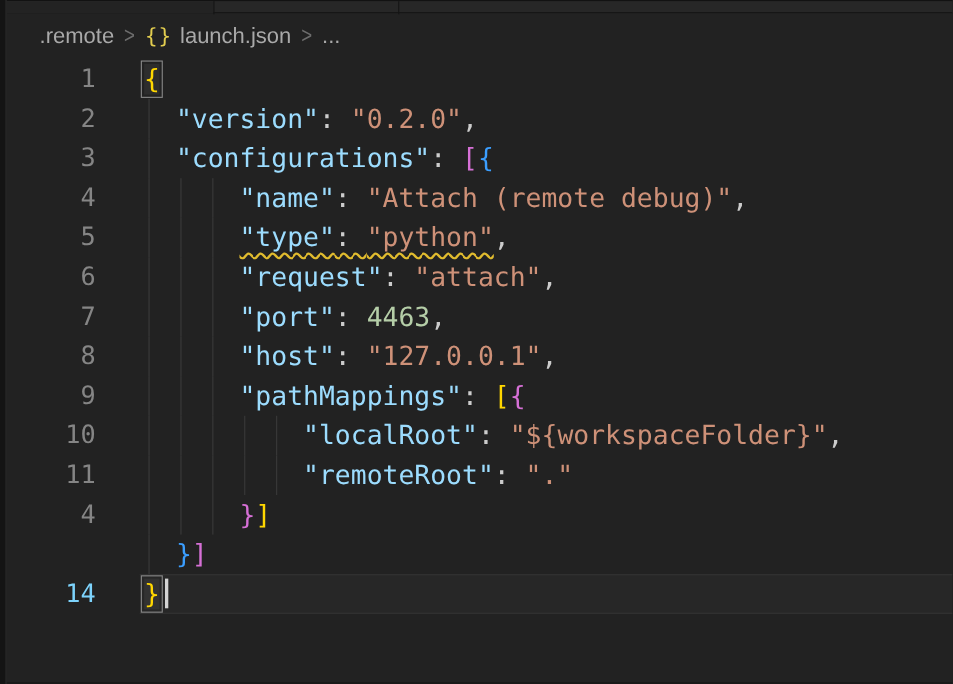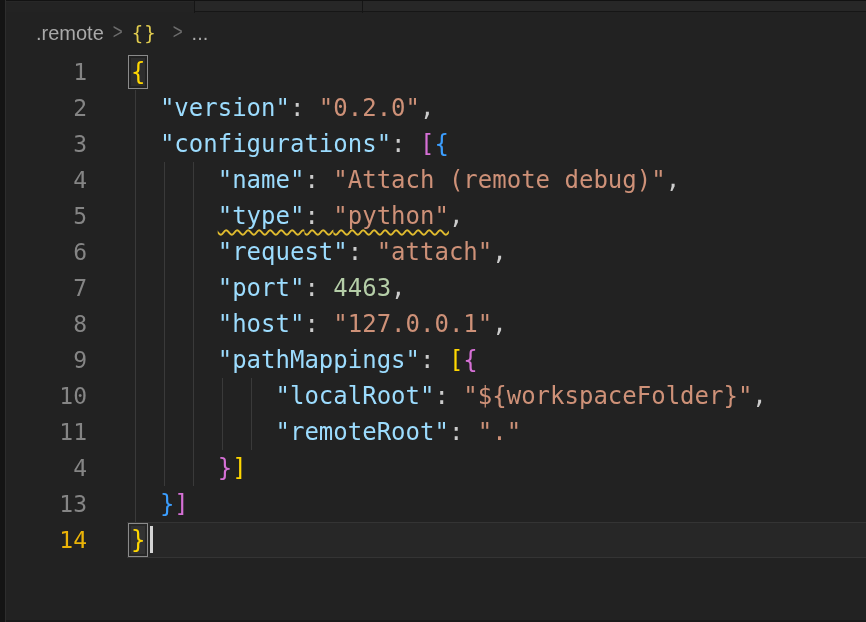--- a/index.html
+++ b/index.html
@@ -20,21 +20,21 @@
   .bc-item { color:#a9a9a9; }
   .bc-sep { color:#6d6d6d; font-size:17px; padding:0 9px; transform:scaleY(1.25); }
   .bc-icon { color:#e2cd4f; font-family:"DejaVu Sans Mono", monospace; font-size:19px;
              margin-right:7px; letter-spacing:1px; }
 
   .code { position:absolute; left:6px; top:54px; right:0; }
   .line { position:relative; height:36px; line-height:36px; white-space:pre;
           font-family:"DejaVu Sans Mono", monospace; font-size:24px; }
   .gut { position:absolute; left:0; top:0; width:81px; text-align:right;
          color:#858585; font-size:23px; }
-  .line.active .gut { color:#eab308; }
+  .line.active .gut { color:#7dd3fc; }
   .active-hl { position:absolute; left:121px; right:0; top:0; bottom:0;
                background:rgba(255,255,255,0.025);
                border-top:1px solid #343434; border-bottom:1px solid #343434; }
   .txt { position:absolute; left:125px; top:0; }
   .g { position:absolute; top:0; bottom:0; width:1px; background:#3a3a3a; }
 
   .tk-key { color:#9CDCFE; }
   .tk-str { color:#CE9178; }
   .tk-num { color:#B5CEA8; }
   .tk-punct { color:#cccccc; }
@@ -58,34 +58,35 @@
 <div class="tab-bar">
   <div class="tab-seg-active"></div>
   <div class="tab-sep" style="left:194px"></div>
   <div class="tab-sep" style="left:362px"></div>
 </div>
 
 <div class="breadcrumb">
   <span class="bc-item">.remote</span>
   <span class="bc-sep">&gt;</span>
   <span class="bc-icon">{}</span>
+  <span class="bc-item">launch.json</span>
   <span class="bc-sep">&gt;</span>
   <span class="bc-item">...</span>
 </div>
 
 <div class="code" id="code">
     <div class="line"><div class="gut">1</div><div class="txt"><span class="tk-b1 match">{</span></div></div>
     <div class="line"><div class="gut">2</div><i class="g" style="left: 129px;"></i><div class="txt"><span class="tk-sp">  </span><span class="tk-key">"version"</span><span class="tk-punct">: </span><span class="tk-str">"0.2.0"</span><span class="tk-punct">,</span></div></div>
     <div class="line"><div class="gut">3</div><i class="g" style="left: 129px;"></i><div class="txt"><span class="tk-sp">  </span><span class="tk-key">"configurations"</span><span class="tk-punct">: </span><span class="tk-b2">[</span><span class="tk-b3">{</span></div></div>
     <div class="line"><div class="gut">4</div><i class="g" style="left: 129px;"></i><i class="g" style="left: 157.91px;"></i><i class="g" style="left: 186.82px;"></i><div class="txt"><span class="tk-sp">      </span><span class="tk-key">"name"</span><span class="tk-punct">: </span><span class="tk-str">"Attach (remote debug)"</span><span class="tk-punct">,</span></div></div>
     <div class="line"><div class="gut">5</div><i class="g" style="left: 129px;"></i><i class="g" style="left: 157.91px;"></i><i class="g" style="left: 186.82px;"></i><div class="txt"><span class="tk-sp">      </span><span class="sq"><span class="tk-key">"type"</span><span class="tk-punct">: </span><span class="tk-str">"python"</span></span><span class="tk-punct">,</span></div></div>
     <div class="line"><div class="gut">6</div><i class="g" style="left: 129px;"></i><i class="g" style="left: 157.91px;"></i><i class="g" style="left: 186.82px;"></i><div class="txt"><span class="tk-sp">      </span><span class="tk-key">"request"</span><span class="tk-punct">: </span><span class="tk-str">"attach"</span><span class="tk-punct">,</span></div></div>
     <div class="line"><div class="gut">7</div><i class="g" style="left: 129px;"></i><i class="g" style="left: 157.91px;"></i><i class="g" style="left: 186.82px;"></i><div class="txt"><span class="tk-sp">      </span><span class="tk-key">"port"</span><span class="tk-punct">: </span><span class="tk-num">4463</span><span class="tk-punct">,</span></div></div>
     <div class="line"><div class="gut">8</div><i class="g" style="left: 129px;"></i><i class="g" style="left: 157.91px;"></i><i class="g" style="left: 186.82px;"></i><div class="txt"><span class="tk-sp">      </span><span class="tk-key">"host"</span><span class="tk-punct">: </span><span class="tk-str">"127.0.0.1"</span><span class="tk-punct">,</span></div></div>
     <div class="line"><div class="gut">9</div><i class="g" style="left: 129px;"></i><i class="g" style="left: 157.91px;"></i><i class="g" style="left: 186.82px;"></i><div class="txt"><span class="tk-sp">      </span><span class="tk-key">"pathMappings"</span><span class="tk-punct">: </span><span class="tk-b1">[</span><span class="tk-b2">{</span></div></div>
     <div class="line"><div class="gut">10</div><i class="g" style="left: 129px;"></i><i class="g" style="left: 157.91px;"></i><i class="g" style="left: 186.82px;"></i><i class="g" style="left: 215.73px;"></i><i class="g" style="left: 244.64px;"></i><div class="txt"><span class="tk-sp">          </span><span class="tk-key">"localRoot"</span><span class="tk-punct">: </span><span class="tk-str">"${workspaceFolder}"</span><span class="tk-punct">,</span></div></div>
     <div class="line"><div class="gut">11</div><i class="g" style="left: 129px;"></i><i class="g" style="left: 157.91px;"></i><i class="g" style="left: 186.82px;"></i><i class="g" style="left: 215.73px;"></i><i class="g" style="left: 244.64px;"></i><div class="txt"><span class="tk-sp">          </span><span class="tk-key">"remoteRoot"</span><span class="tk-punct">: </span><span class="tk-str">"."</span></div></div>
     <div class="line"><div class="gut">4</div><i class="g" style="left: 129px;"></i><i class="g" style="left: 157.91px;"></i><i class="g" style="left: 186.82px;"></i><div class="txt"><span class="tk-sp">      </span><span class="tk-b2">}</span><span class="tk-b1">]</span></div></div>
-    <div class="line"><div class="gut">13</div><i class="g" style="left: 129px;"></i><div class="txt"><span class="tk-sp">  </span><span class="tk-b3">}</span><span class="tk-b2">]</span></div></div>
+    <div class="line"><i class="g" style="left: 129px;"></i><div class="txt"><span class="tk-sp">  </span><span class="tk-b3">}</span><span class="tk-b2">]</span></div></div>
     <div class="line active"><div class="active-hl"></div><div class="gut">14</div><div class="txt"><span class="tk-b1 match">}</span><span class="cursor"></span></div></div>
   </div>
 
 <div class="bottom-edge"></div>
 
 </body></html>

